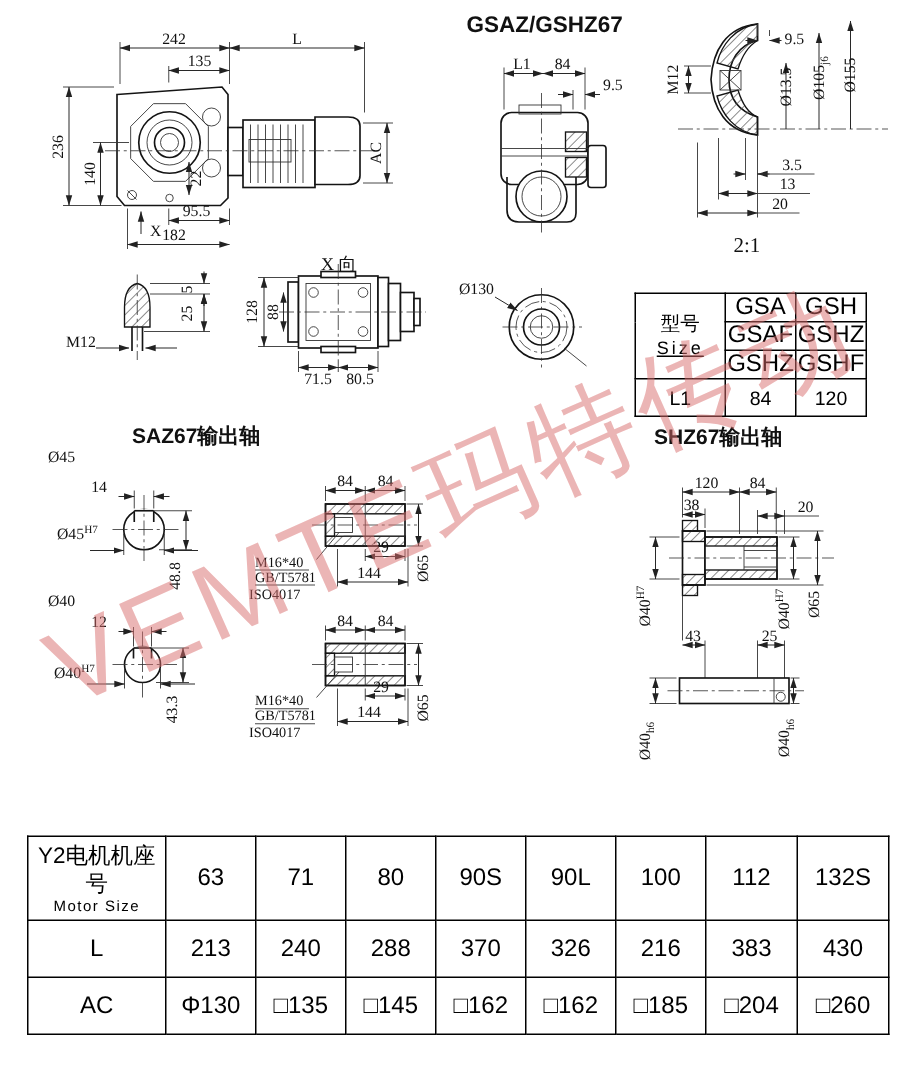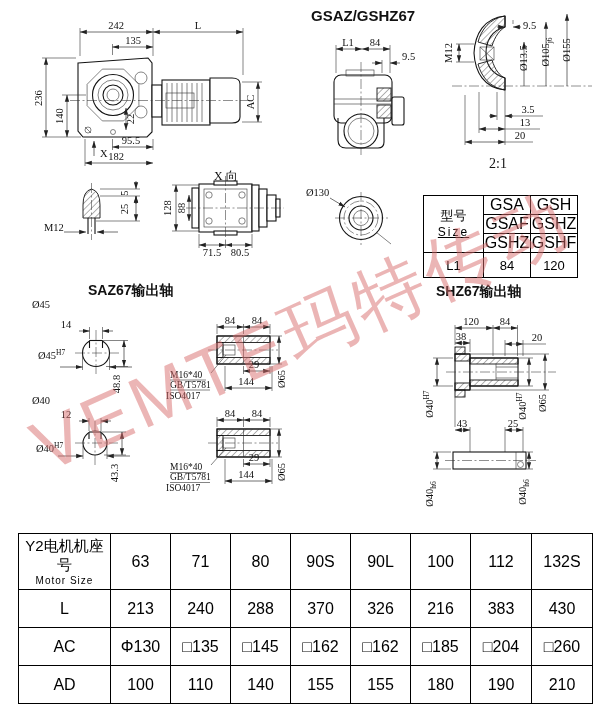--- a/index.html
+++ b/index.html
@@ -27,21 +27,21 @@
   .stbl-wrap{position:absolute;left:423px;top:195px;}
   .stbl{border-collapse:collapse;table-layout:fixed;width:154px;}
   .stbl td{border:1.3px solid #000;text-align:center;vertical-align:middle;
            font-size:16px;padding:0;height:16px;color:#000;}
   .stbl td.mhead{font-size:13px;line-height:1.25;}
   .stbl td.mhead .en{letter-spacing:2px;font-size:12px;text-decoration:underline;}
   .stbl tr.l1row td{height:24px;font-size:13px;}
 
   
   .mtbl-wrap{position:absolute;left:18px;top:533px;}
-  .mtbl{border-collapse:collapse;table-layout:fixed;width:574px;}
+  .mtbl{border-collapse:collapse;table-layout:fixed;width:574px;margin-top:24px;}
   .mtbl td{border:1.5px solid #000;text-align:center;vertical-align:middle;
            font-size:16px;color:#000;padding:0;}
   .mtbl tr.hr td{height:55px;}
   .mtbl tr.vr td{height:37px;}
   .mtbl .hcn{font-size:15px;}
   .mtbl .hen{font-size:10px;letter-spacing:1px;}
 
   
   .watermark{position:absolute;left:36px;top:414px;width:720px;
     font-family:"Liberation Sans",sans-serif;font-size:72px;line-height:1;
@@ -519,30 +519,19 @@
       <td>AC</td>
       <td>Φ130</td>
       <td>□135</td>
       <td>□145</td>
       <td>□162</td>
       <td>□162</td>
       <td>□185</td>
       <td>□204</td>
       <td>□260</td>
     </tr>
-    <tr class="vr">
-      <td>AD</td>
-      <td>100</td>
-      <td>110</td>
-      <td>140</td>
-      <td>155</td>
-      <td>155</td>
-      <td>180</td>
-      <td>190</td>
-      <td>210</td>
-    </tr>
   </tbody>
       </table>
 </div>
 
 <div class="watermark">VEMTE玛特传动</div>
 
 </div>
 
 </body></html>

